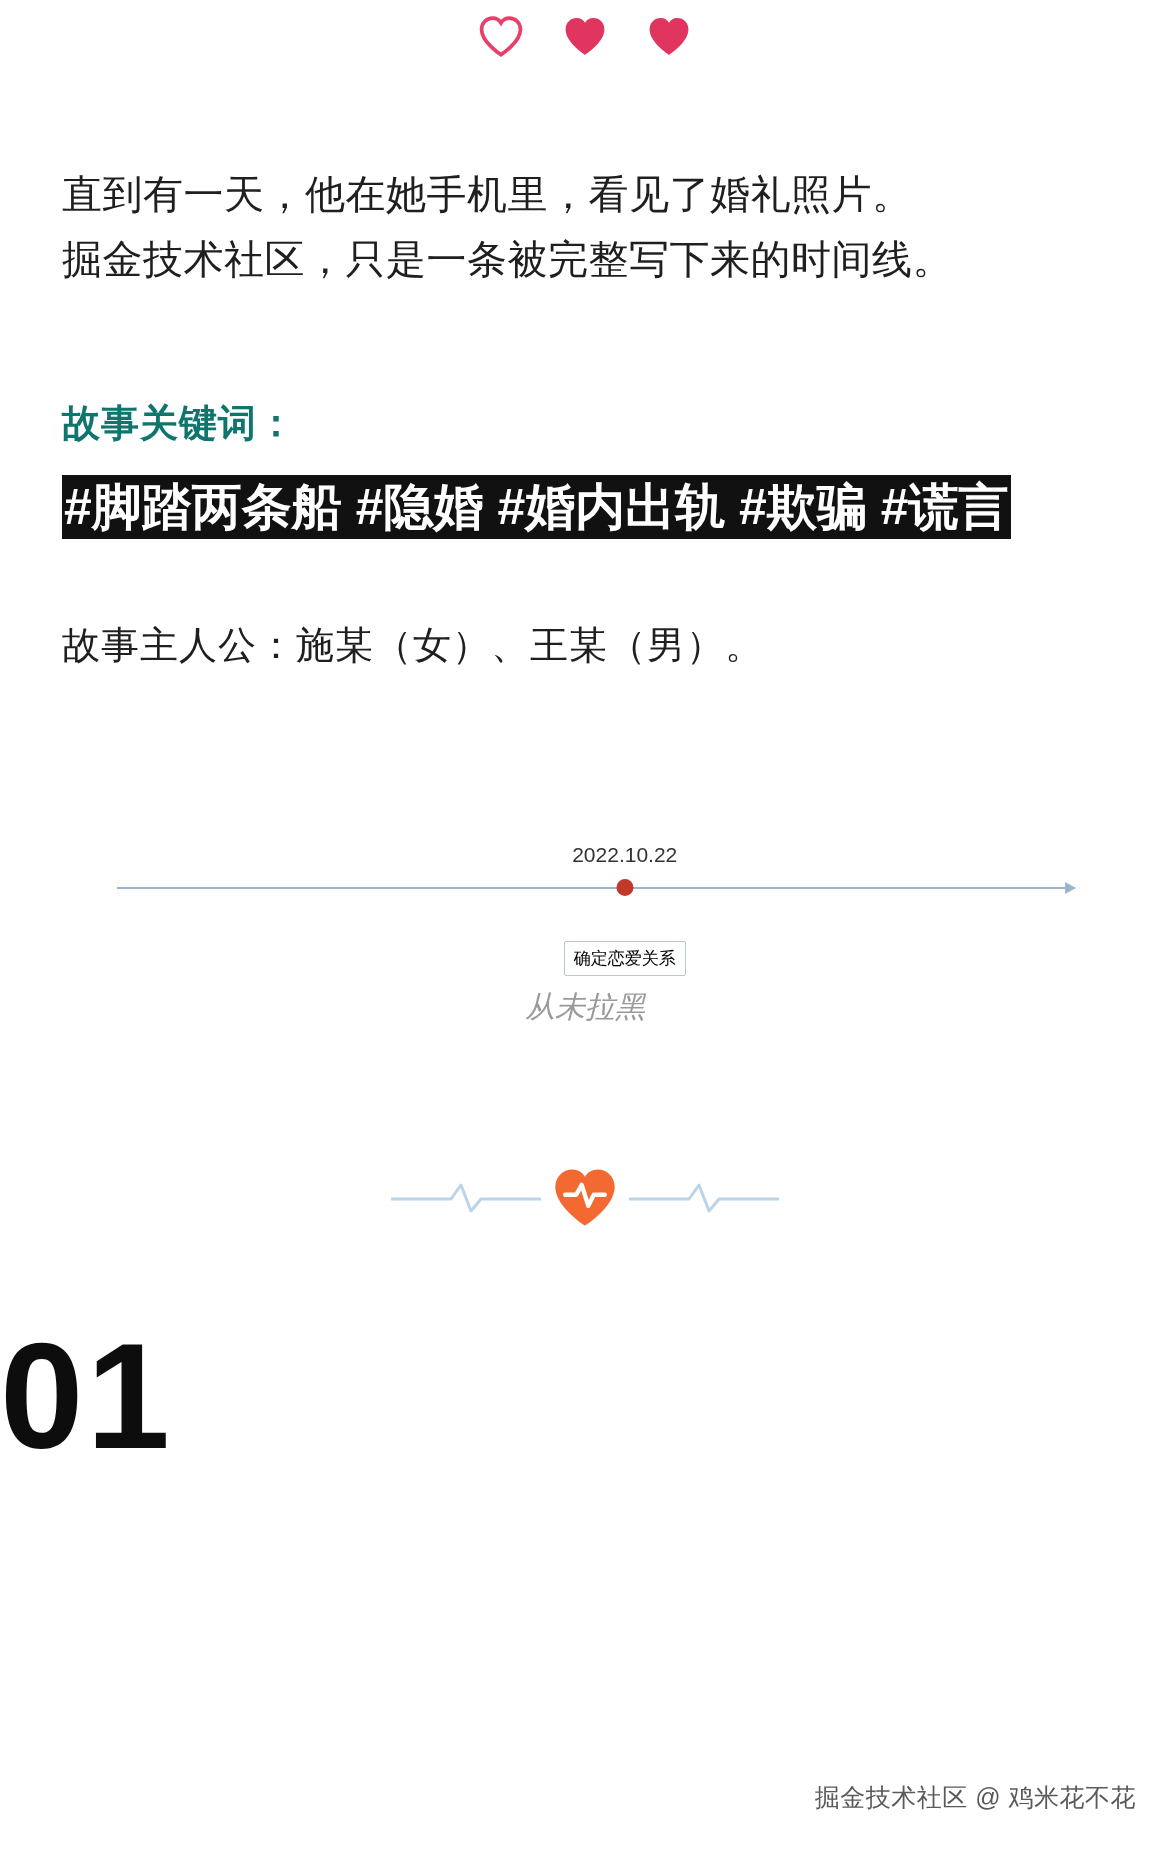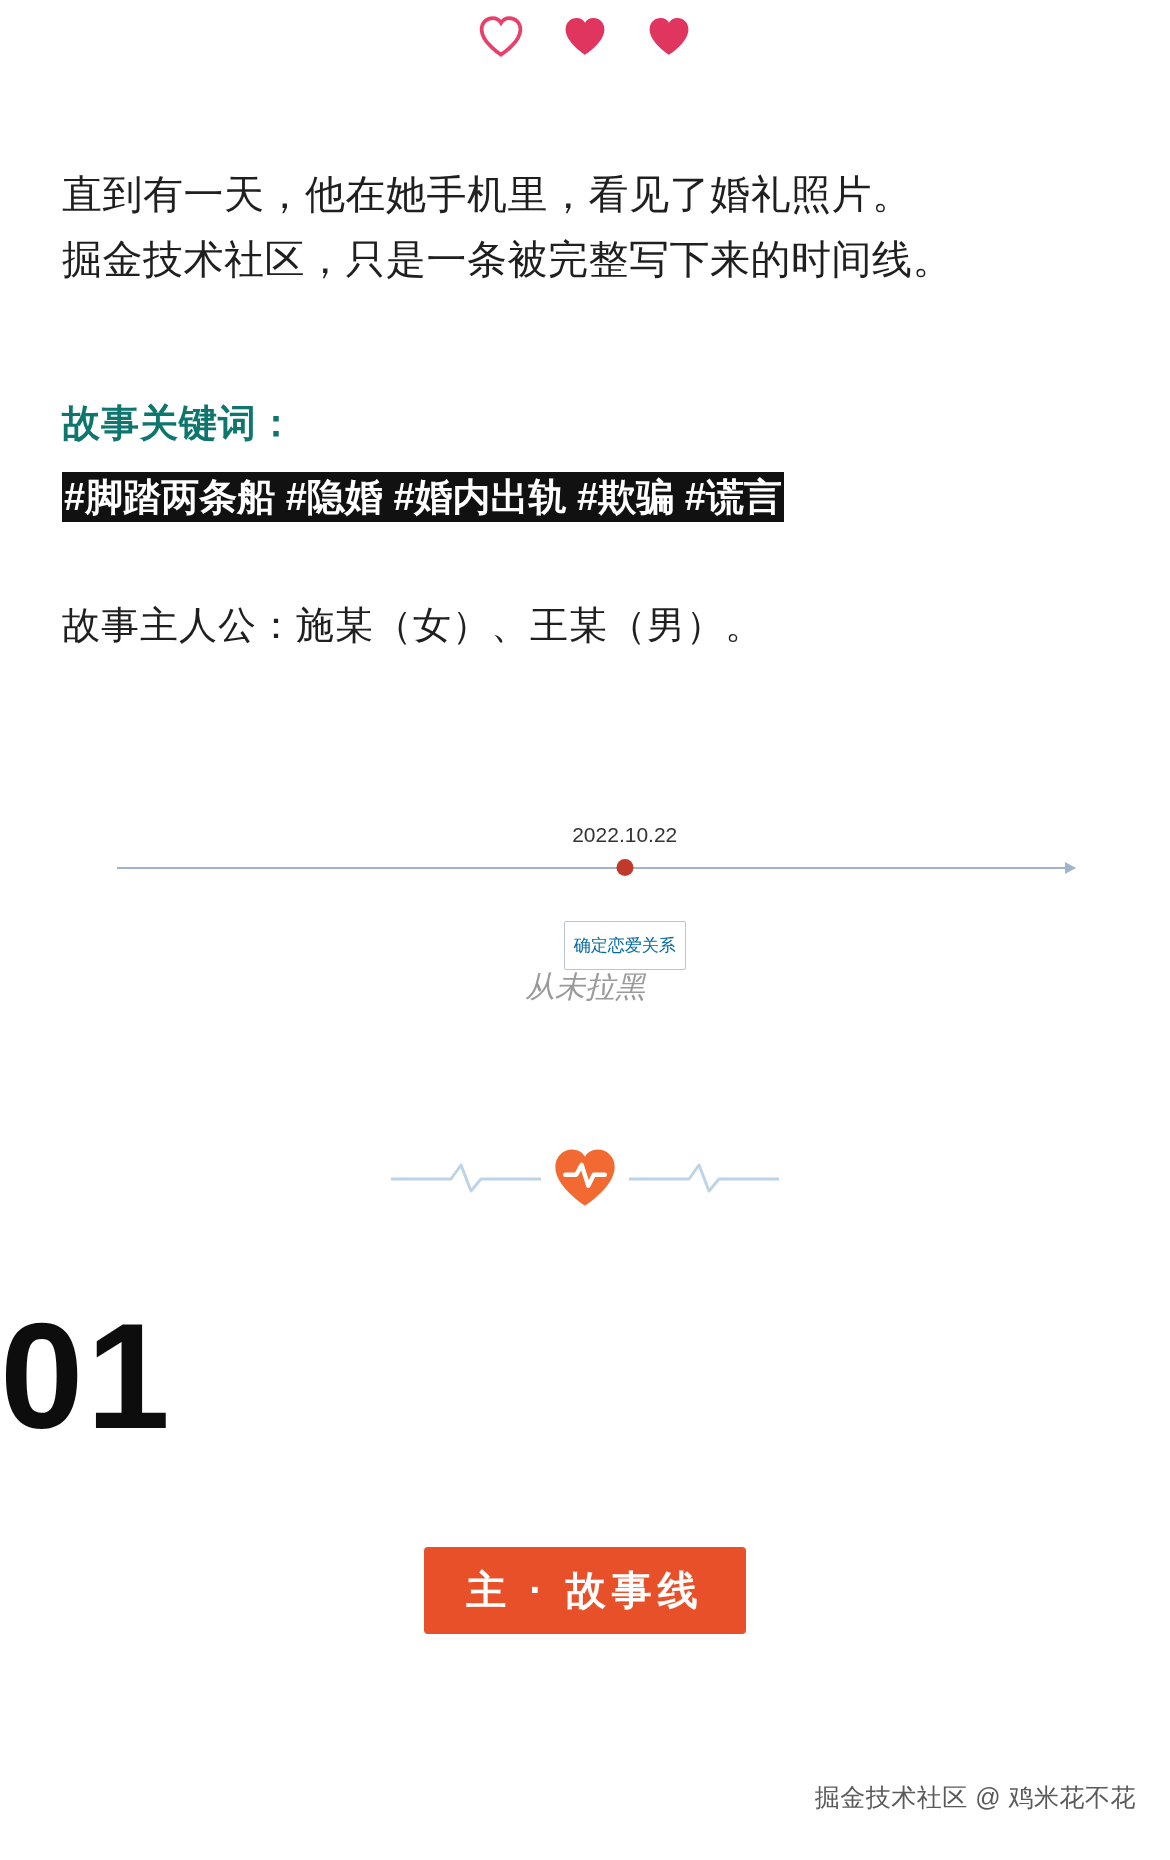--- a/index.html
+++ b/index.html
@@ -56,21 +56,21 @@
   .kw-title {
     margin: 106px 0 18px 62px;
     font-size: 38px;
     font-weight: 700;
     color: #0f766e;
     letter-spacing: 1px;
   }
   .kw-line {
     margin: 0 0 0 62px;
     width: 1040px;
-    font-size: 38px;
+    font-size: 50px;
     line-height: 1.55;
     font-weight: 700;
   }
   .kw-line .kw-inner {
     color: #ffffff;
     background: #111111;
     box-decoration-break: clone;
     -webkit-box-decoration-break: clone;
     padding: 4px 2px;
     line-height: 1.62;
@@ -121,23 +121,23 @@
     font-size: 21px;
     color: #333;
     transform: translateX(-50%);
     white-space: nowrap;
   }
   .tl-date.above { top: 84px; }
   .tl-box {
     position: absolute;
     border: 1px solid #b9c6d4;
     background: #fff;
-    padding: 12px 9px;
+    padding: 5px 9px;
     font-size: 17px;
-    color: #0369a1;
+    color: #000000;
     white-space: nowrap;
     transform: translateX(-50%);
     border-radius: 2px;
   }
   .tl-box.bottom { top: 182px; }
   .tl-caption {
     position: absolute;
     top: 228px;
     width: 100%;
     text-align: center;
@@ -250,19 +250,16 @@
       <path d="M16 28S2.5 19.4 2.5 10.4C2.5 5.8 6 2.5 10.2 2.5c2.6 0 4.7 1.4 5.8 3.3 1.1-1.9 3.2-3.3 5.8-3.3 4.2 0 7.7 3.3 7.7 7.9C29.5 19.4 16 28 16 28z" fill="#f26a31"></path>
       <path d="M7 14 L12 14 L14.5 9.5 L17.5 19 L20 14 L25 14" fill="none" stroke="#ffffff" stroke-width="2" stroke-linecap="round" stroke-linejoin="round"></path>
     </svg>
     <svg width="150" height="40" viewBox="0 0 150 40">
       <path d="M0 22 L60 22 L70 8 L80 34 L90 22 L150 22" fill="none" stroke="#bcd4e8" stroke-width="3" stroke-linecap="round" stroke-linejoin="round"></path>
     </svg>
   </div>
 
   <div class="big-number">01</div>
 
-  <div class="section-tag-wrap">
-    <div class="section-tag">主 · 故事线</div>
-  </div>
 
   <div class="watermark">掘金技术社区 @ 鸡米花不花</div>
 
 </div>
 
 </body></html>

